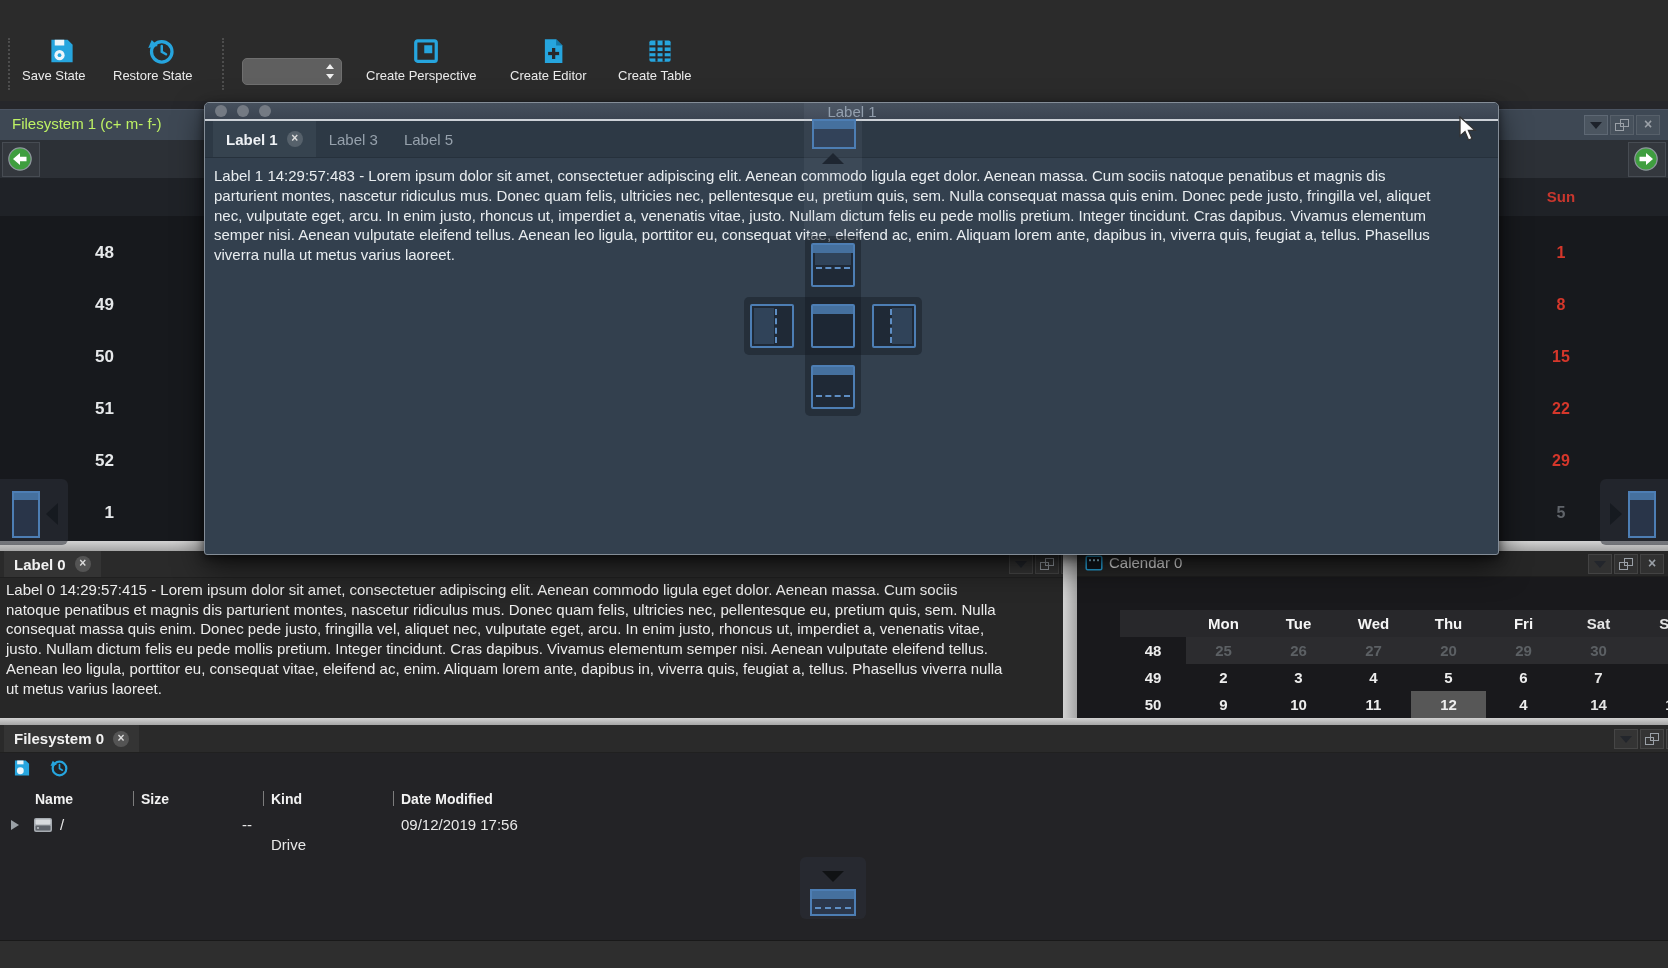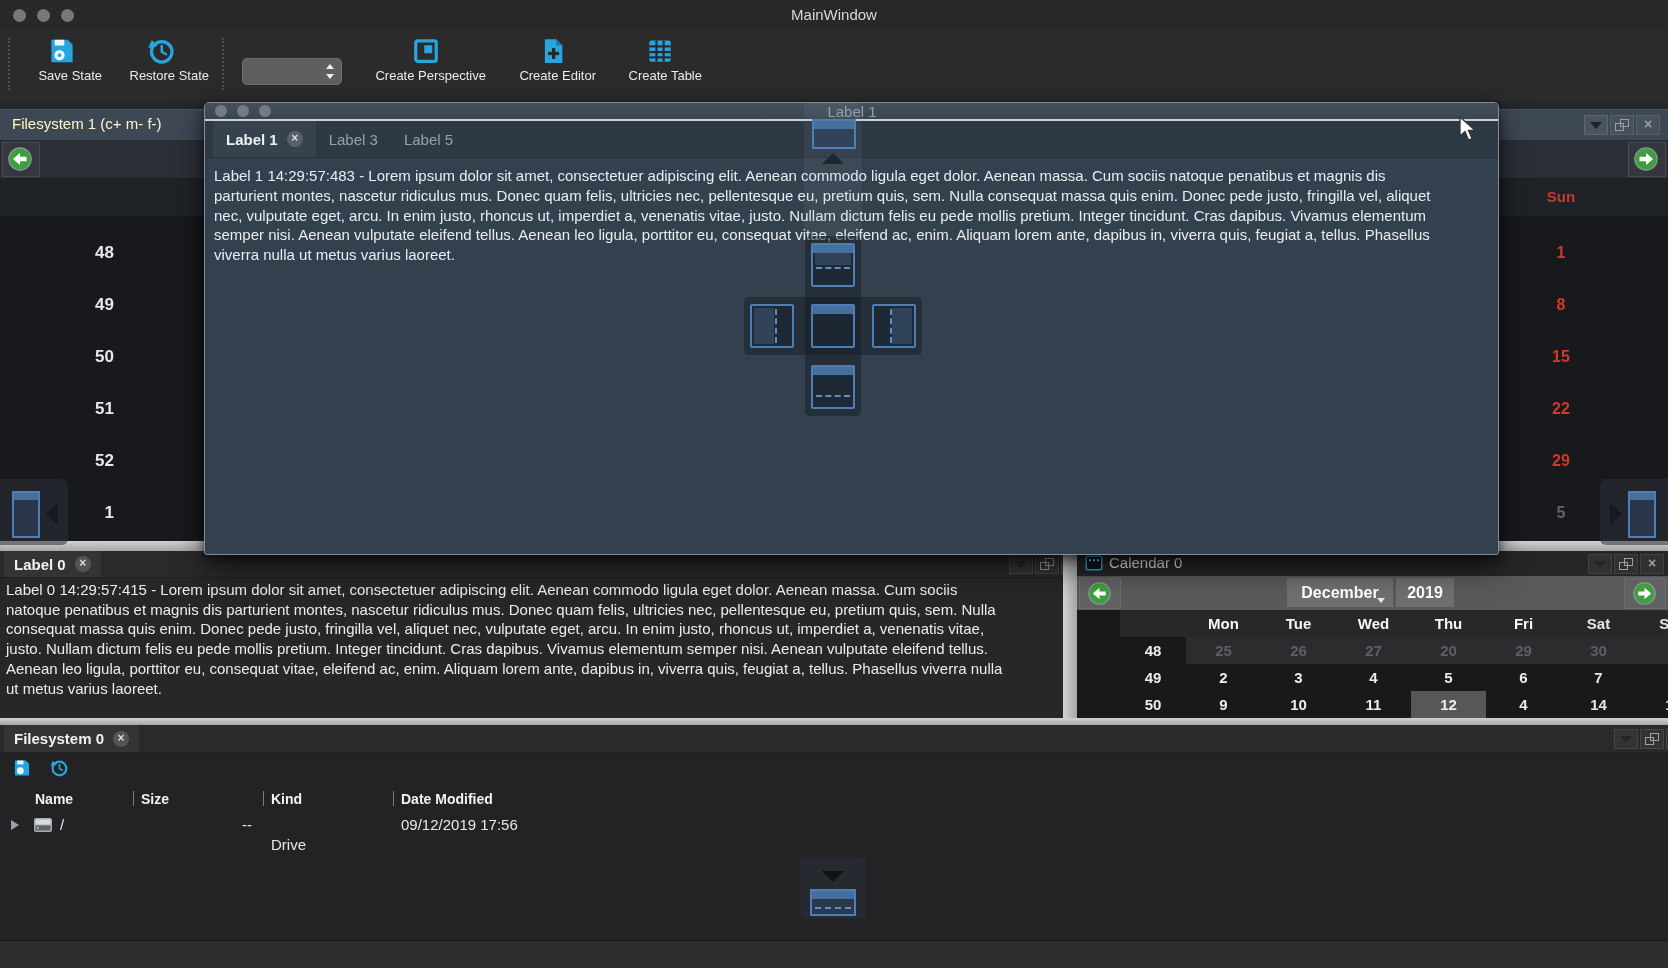--- a/index.html
+++ b/index.html
@@ -7,33 +7,33 @@
        font-family:"Liberation Sans","DejaVu Sans",sans-serif;color:#e8e8e8;}
 
   
   .titlebar{position:absolute;left:0;top:0;width:100%;height:30px;background:#282828;border-bottom:1px solid #1b1b1b;}
   .tl{position:absolute;top:9px;width:13px;height:13px;border-radius:50%;background:#77777d;}
   .wtitle{position:absolute;left:0;right:0;top:6px;text-align:center;font-size:15px;color:#d8d8d8;}
 
   
   .toolbar{position:absolute;left:0;top:30px;width:100%;height:71px;background:#2b2b2b;border-bottom:1px solid #1f1f1f;}
   .tb-sep{position:absolute;top:8px;height:52px;width:0;border-left:2px dotted #4d4d4d;}
-  .tb-item{position:absolute;top:6px;text-align:right;}
+  .tb-item{position:absolute;top:6px;text-align:left;}
   .tb-item svg{display:block;margin:0 auto;}
   .tb-label{display:block;margin-top:2px;font-size:13px;color:#ebebeb;white-space:nowrap;}
   .combo{position:absolute;left:242px;top:28px;width:98px;height:25px;background:#5f5f5f;border:1px solid #6f6f6f;border-radius:5px;}
   .combo-val{position:absolute;left:8px;top:4px;font-size:13px;color:#f0f0f0;}
   .combo-arr{position:absolute;right:6px;top:4px;width:10px;height:17px;}
   .combo-arr .up{position:absolute;top:1px;left:1px;border-left:4px solid transparent;border-right:4px solid transparent;border-bottom:5px solid #efefef;}
   .combo-arr .dn{position:absolute;bottom:1px;left:1px;border-left:4px solid transparent;border-right:4px solid transparent;border-top:5px solid #efefef;}
 
   
   .topdock{position:absolute;left:0;top:101px;width:100%;height:440px;background:#26272b;}
   .tp-strip{position:absolute;left:0;top:8px;width:100%;height:30px;background:#3e4854;border-top:1px solid #4b5462;border-bottom:1px solid #2b313a;}
-  .tp-title{position:absolute;left:12px;top:5px;font-size:15px;color:#fef9c3;}
+  .tp-title{position:absolute;left:12px;top:5px;font-size:15px;color:#bef264;}
   .tp-content{position:absolute;left:0;top:39px;width:100%;height:401px;background:#17191d;}
   .navstrip{position:absolute;left:0;top:0;width:100%;height:38px;background:#2c3036;}
   .navframe{position:absolute;top:2px;width:36px;height:33px;background:#34383e;border:1px solid #474c53;}
   .navframe svg{position:absolute;left:4px;top:3px;}
   .tp-headband{position:absolute;left:0;top:38px;width:100%;height:38px;background:#1f2227;}
   #week-col{position:absolute;left:0;top:87px;width:114px;}
   .wk-row{height:52px;line-height:52px;text-align:right;font-size:17px;font-weight:600;color:#e6e8ea;}
   .sun-head{position:absolute;left:1532px;top:48px;width:58px;text-align:center;font-size:15px;font-weight:700;color:#c9372e;}
   #sun-col{position:absolute;left:1532px;top:87px;width:58px;}
   .sun-row{height:52px;line-height:52px;text-align:center;font-size:16px;font-weight:700;color:#d5372b;}
@@ -136,26 +136,20 @@
   .tri-left{position:absolute;width:0;height:0;border-top:11px solid transparent;border-bottom:11px solid transparent;border-right:12px solid #161a20;}
   .tri-right{position:absolute;width:0;height:0;border-top:11px solid transparent;border-bottom:11px solid transparent;border-left:12px solid #161a20;}
 
   .cursor{position:absolute;left:1458px;top:116px;z-index:40;}
 </style>
 </head>
 <body>
 
 <div id="app">
 
-  <div class="titlebar">
-    <span class="tl" style="left:13px"></span>
-    <span class="tl" style="left:37px"></span>
-    <span class="tl" style="left:61px"></span>
-    <div class="wtitle">MainWindow</div>
-  </div>
 
   <div class="toolbar">
     <div class="tb-sep" style="left:8px"></div>
     <div class="tb-sep" style="left:222px"></div>
 
     <div class="tb-item" style="left:22px;width:80px">
       <svg viewBox="0 0 24 24" width="30" height="30">
         <path d="M3.5 3 H16.5 L20.5 7 V21 H3.5 Z" fill="#26a5de"></path>
         <rect x="6.2" y="3" width="7.6" height="4.6" fill="#edf6fb"></rect>
         <circle cx="10" cy="15.3" r="4.1" fill="#edf6fb"></circle>
@@ -307,41 +301,20 @@
         <div class="ctl ctl-dark">
             <span class="tri-dn-glyph"></span>
           </div>
         <div class="ctl">
             <span class="float-a"></span>
             <span class="float-b"></span>
           </div>
         <div class="ctl">
             <span class="ctl-x">×</span>
           </div>
-      </div>
-    </div>
-    <div class="cal-nav">
-      <div class="cal-navframe" style="left:2px">
-        <svg viewBox="0 0 26 26" width="25" height="25">
-          <circle cx="13" cy="13" r="11.2" fill="#3f9e3f" stroke="#8d959d" stroke-width="1.2"></circle>
-          <path d="M19.5 10.8 H13 V7 L6 13 L13 19 V15.2 H19.5 Z" fill="#fff"></path>
-        </svg>
-      </div>
-      <div class="month-btn">
-        <span>December</span>
-        <span class="month-carat"></span>
-      </div>
-      <div class="year-btn">
-        <span>2019</span>
-      </div>
-      <div class="cal-navframe" style="right:2px">
-        <svg viewBox="0 0 26 26" width="25" height="25">
-          <circle cx="13" cy="13" r="11.2" fill="#3f9e3f" stroke="#8d959d" stroke-width="1.2"></circle>
-          <path d="M6.5 10.8 H13 V7 L20 13 L13 19 V15.2 H6.5 Z" fill="#fff"></path>
-        </svg>
       </div>
     </div>
     <div id="cal-grid">
         <div class="cal-row cal-head">
           <div class="cal-week"></div>
           <div class="cal-cell cal-hcell">Mon</div>
           <div class="cal-cell cal-hcell">Tue</div>
           <div class="cal-cell cal-hcell">Wed</div>
           <div class="cal-cell cal-hcell">Thu</div>
           <div class="cal-cell cal-hcell">Fri</div>

